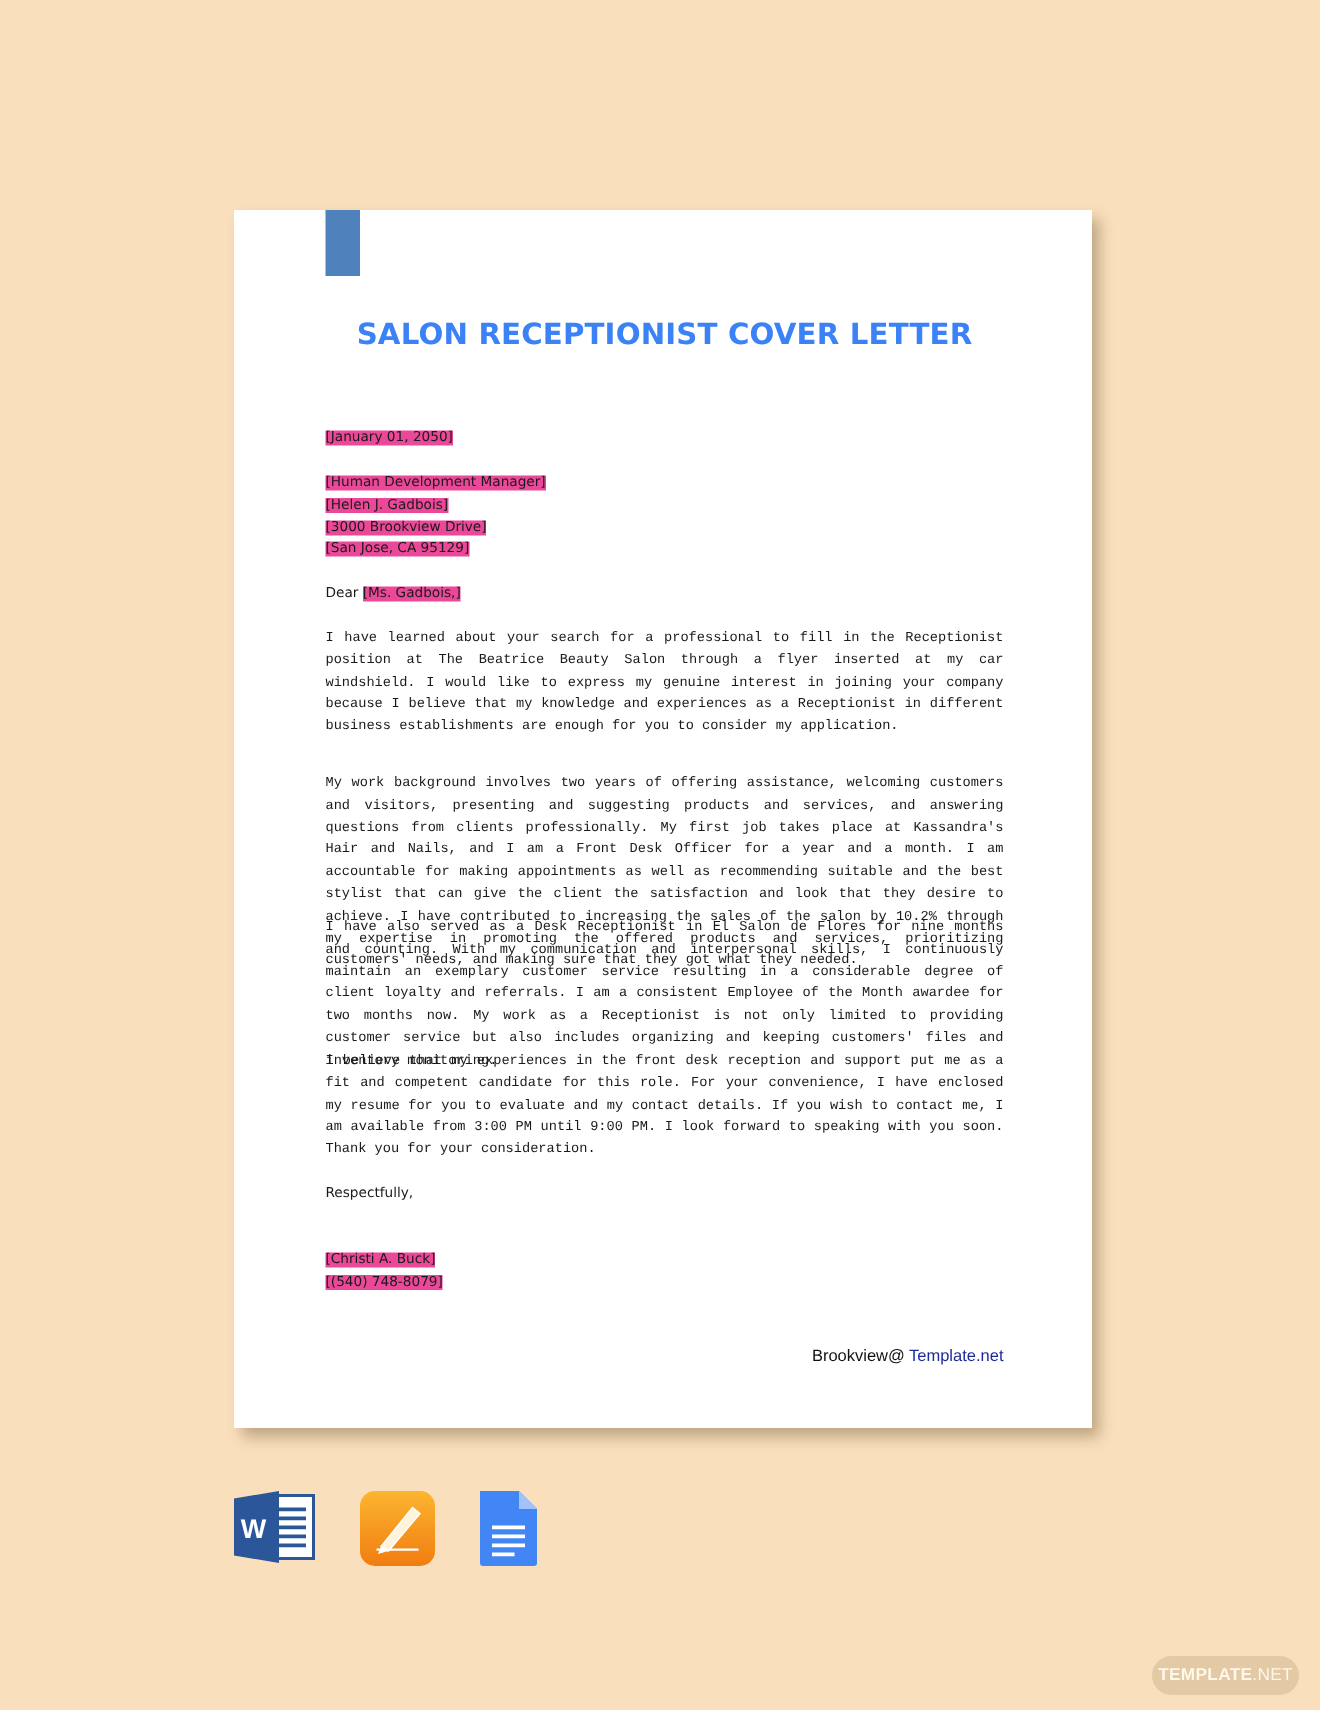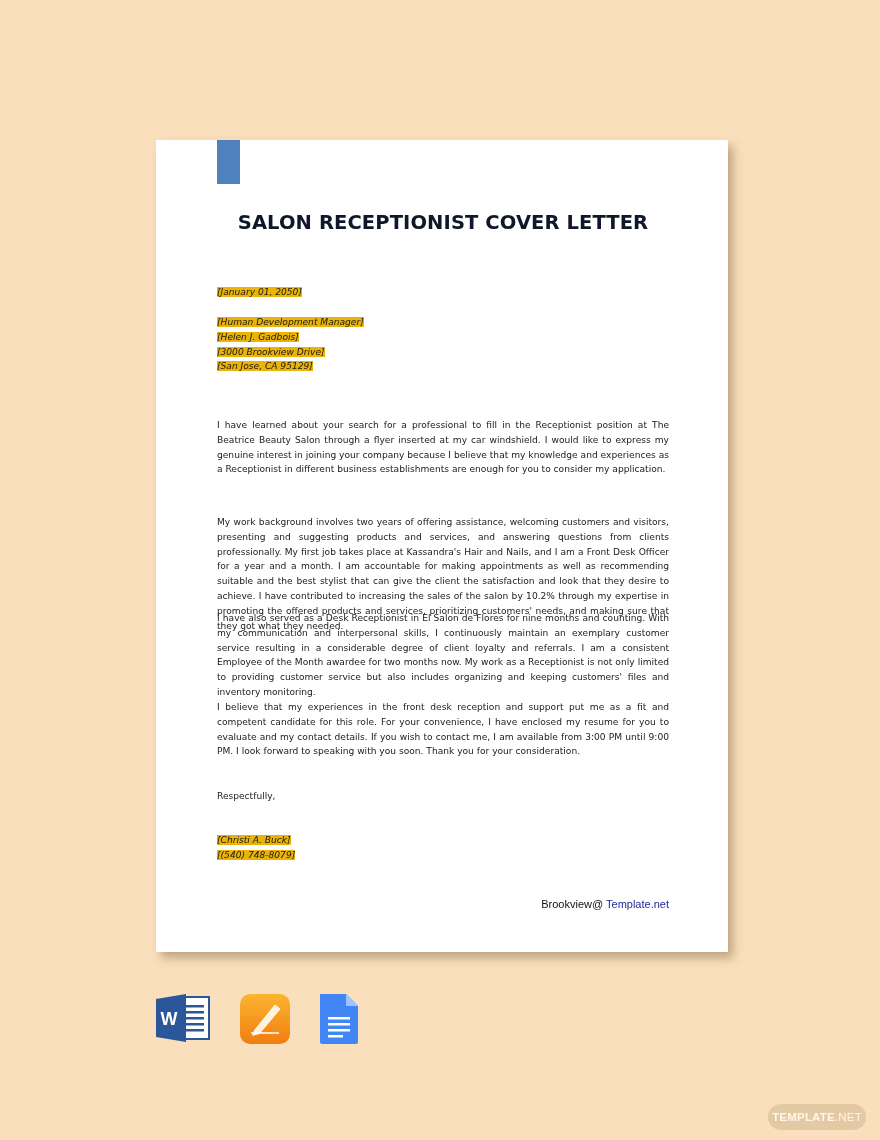--- a/index.html
+++ b/index.html
@@ -11,28 +11,28 @@
     position:absolute; left:156px; top:140px; width:572px; height:812px;
     background:#ffffff;
     box-shadow: 5px 6px 9px rgba(120,95,60,0.45);
   }
   .accent-bar {
     position:absolute; left:61px; top:0; width:23px; height:44px; background:#4f81bd;
   }
   .title {
     position:absolute; left:0; top:71px; width:574px; text-align:center;
     font-family:"DejaVu Sans", sans-serif; font-weight:bold; font-size:19.5px;
-    color:#0f172a; letter-spacing:0.1px;
+    color:#3b82f6; letter-spacing:0.1px;
   }
   .body-text {
     position:absolute; left:61px; width:452px;
     font-family:"DejaVu Sans", sans-serif; font-size:9.1px; color:#1a1a1a; line-height:14.8px;
   }
-  .hl { background:#eab308;font-style:italic; }
-  .para { text-align:justify; text-align-last:left; margin:0; }
+  .hl { background:#ec4899; }
+  .para { text-align:justify; text-align-last:left; margin:0;font-family:Liberation Mono, monospace; }
   .line { display:block; white-space:nowrap; }
   .copyright {
     position:absolute; right:59px; top:758px; font-family:"Liberation Sans", sans-serif;
     font-size:11px; color:#111;
   }
   .copyright .link { color:#1f2a9a; }
   .icons { position:absolute; top:993px; left:156px; height:52px; }
   .icon { position:absolute; top:0; }
   .badge {
     position:absolute; left:768px; top:1104px; width:98px; height:26px; border-radius:13px;
@@ -51,20 +51,23 @@
     <span class="hl">[January 01, 2050]</span>
   </div>
 
   <div class="body-text" style="top:175px;">
     <span class="line"><span class="hl">[Human Development Manager]</span></span>
     <span class="line"><span class="hl">[Helen J. Gadbois]</span></span>
     <span class="line"><span class="hl">[3000 Brookview Drive]</span></span>
     <span class="line"><span class="hl">[San Jose, CA 95129]</span></span>
   </div>
 
+  <div class="body-text" style="top:249px;">
+    <span>Dear </span><span class="hl">[Ms. Gadbois,]</span>
+  </div>
 
   <div class="body-text" style="top:278px;">
     <p class="para">I have learned about your search for a professional to fill in the Receptionist position at The Beatrice Beauty Salon through a flyer inserted at my car windshield. I would like to express my genuine interest in joining your company because I believe that my knowledge and experiences as a Receptionist in different business establishments are enough for you to consider my application.</p>
   </div>
   <div class="body-text" style="top:353px;margin-top:22px;">
     <p class="para">My work background involves two years of offering assistance, welcoming customers and visitors, presenting and suggesting products and services, and answering questions from clients professionally. My first job takes place at Kassandra's Hair and Nails, and I am a Front Desk Officer for a year and a month. I am accountable for making appointments as well as recommending suitable and the best stylist that can give the client the satisfaction and look that they desire to achieve. I have contributed to increasing the sales of the salon by 10.2% through my expertise in promoting the offered products and services, prioritizing customers' needs, and making sure that they got what they needed.</p>
   </div>
   <div class="body-text" style="top:471px;">
     <p class="para">I have also served as a Desk Receptionist in El Salon de Flores for nine months and counting. With my communication and interpersonal skills, I continuously maintain an exemplary customer service resulting in a considerable degree of client loyalty and referrals. I am a consistent Employee of the Month awardee for two months now. My work as a Receptionist is not only limited to providing customer service but also includes organizing and keeping customers' files and inventory monitoring.</p>
   </div>

